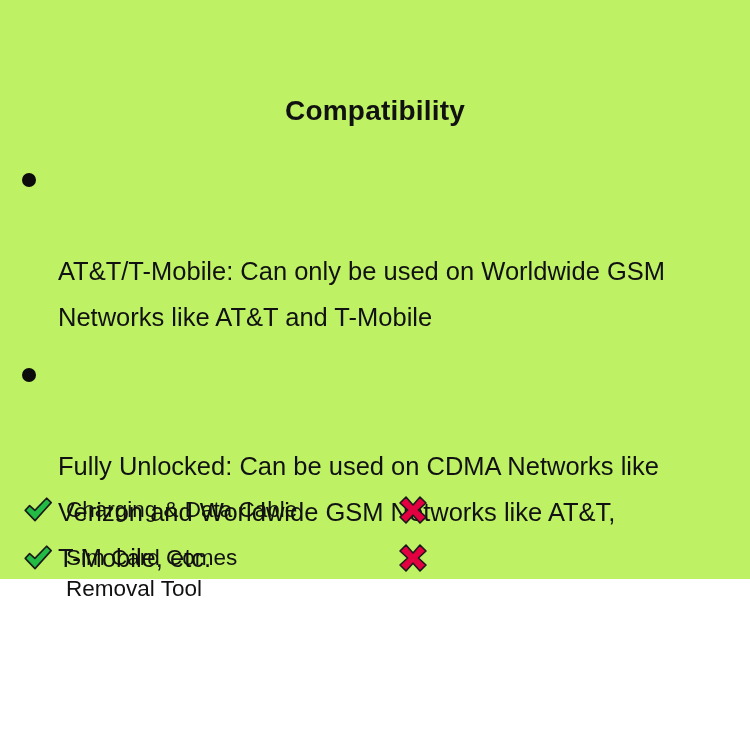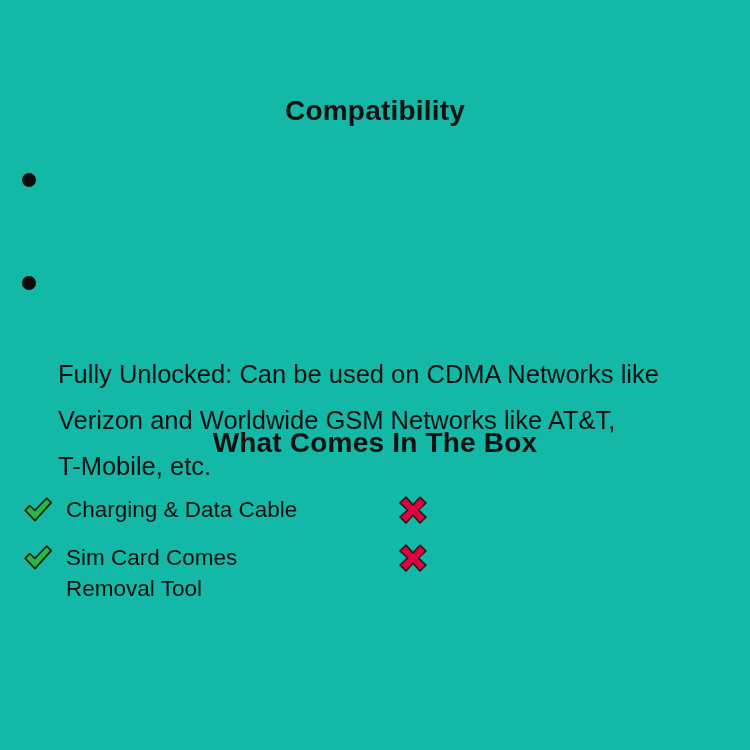--- a/index.html
+++ b/index.html
@@ -12,22 +12,22 @@
     width: 750px;
     height: 750px;
     overflow: hidden;
     font-family: "Liberation Sans", sans-serif;
     color: #0d0d0d;
     -webkit-font-smoothing: antialiased;
   }
   .page {
     position: relative;
     width: 750px;
-    height: 750px;
-    background: #14b8a6;
+    height: 579px;
+    background: #bef264;
   }
 
   
   .section-heading {
     text-align: center;
     font-weight: bold;
     font-size: 28px;
     letter-spacing: 0.2px;
     color: #111111;
   }
@@ -100,30 +100,31 @@
 </head>
 <body>
 
 <div class="page">
 
   <div class="section-heading" id="compat-heading">Compatibility</div>
 
   <ul class="compat-list">
     <li class="compat-item">
       <span class="bullet-dot"></span>
+      <span>AT&amp;T/T-Mobile: Can only be used on Worldwide GSM
+Networks like AT&amp;T and T-Mobile</span>
     </li>
     <li class="compat-item">
       <span class="bullet-dot"></span>
       <span>Fully Unlocked: Can be used on CDMA Networks like
 Verizon and Worldwide GSM Networks like AT&amp;T,
 T-Mobile, etc.</span>
     </li>
   </ul>
 
-  <div class="section-heading" id="box-heading">What Comes In The Box</div>
 
   <div class="box-grid">
 
     <div class="box-entry">
       <svg class="mark" viewBox="0 0 32 32">
         <path d="M3.2 16.4 L7.6 11.6 L12.9 16.4 L24.6 4.2 L29.2 8.6 L13.0 26.6 Z" fill="#22BB44" stroke="#1a1a1a" stroke-width="1.6" stroke-linejoin="round"></path>
       </svg>
       <span class="entry-label">Charging &amp; Data Cable</span>
     </div>
 

